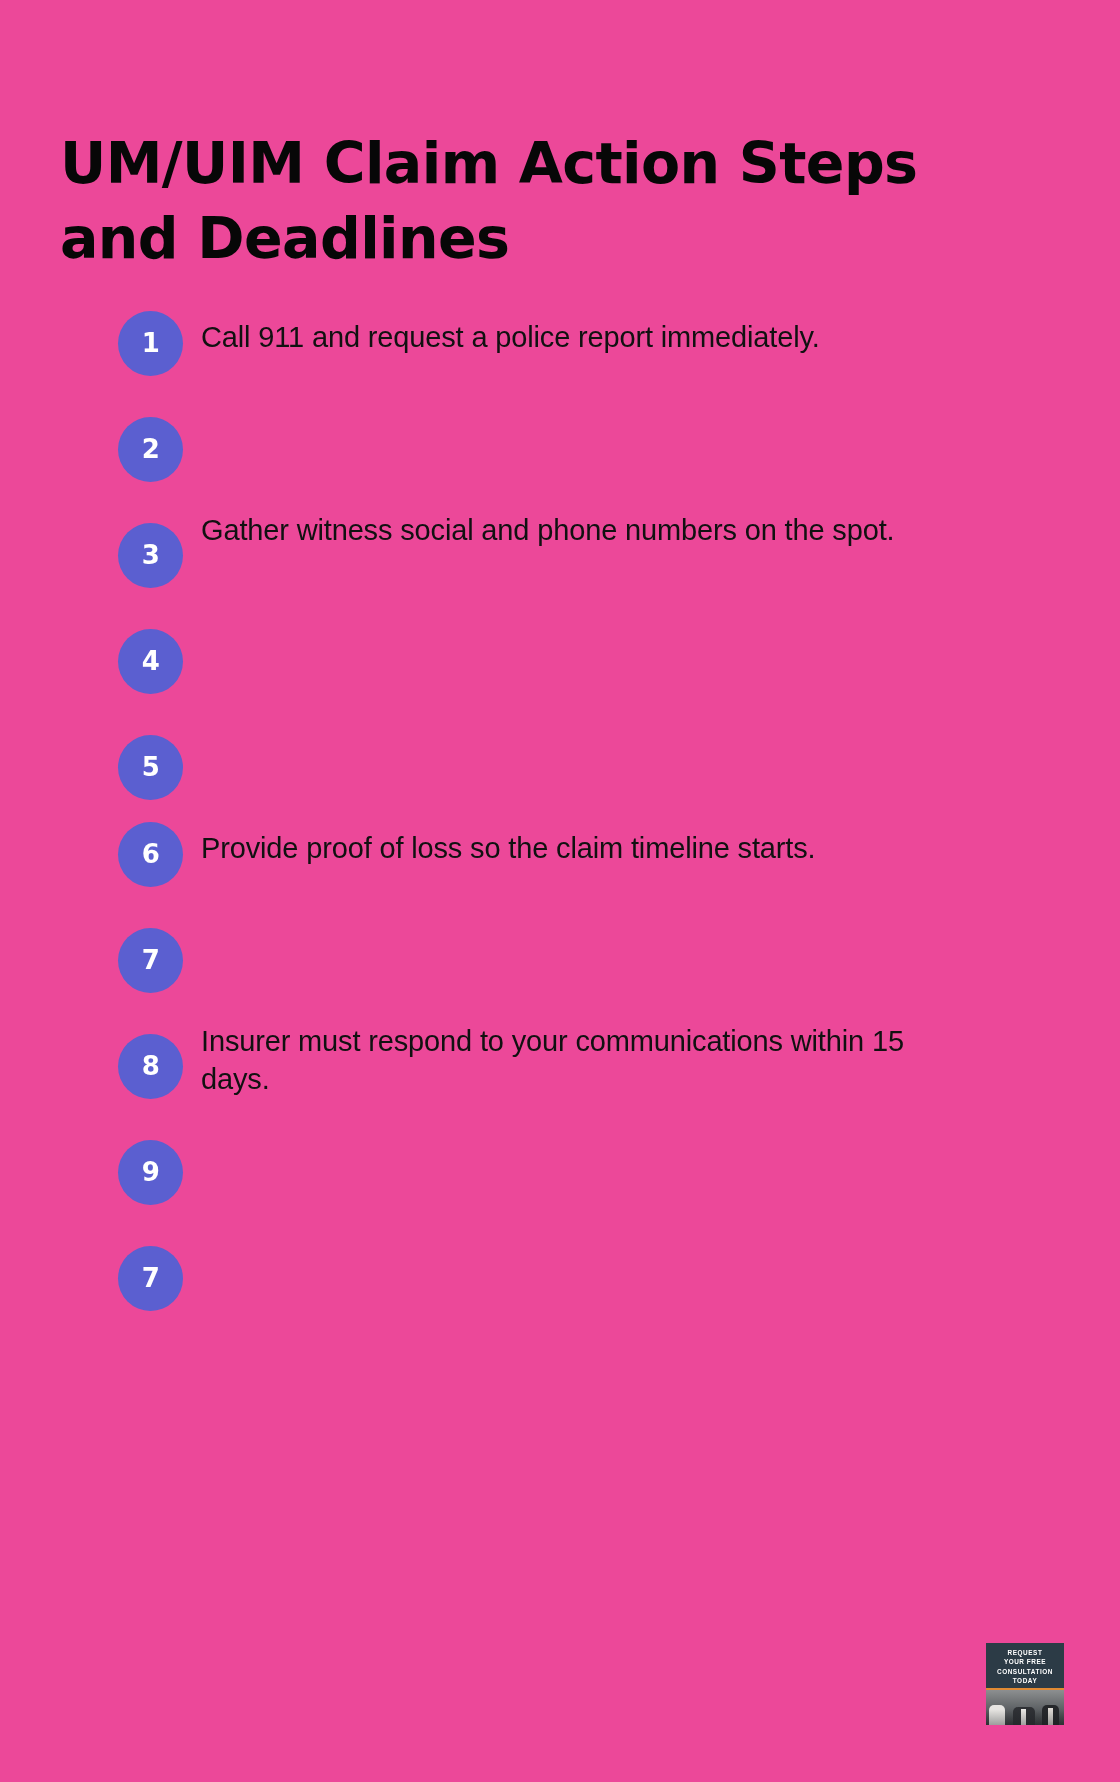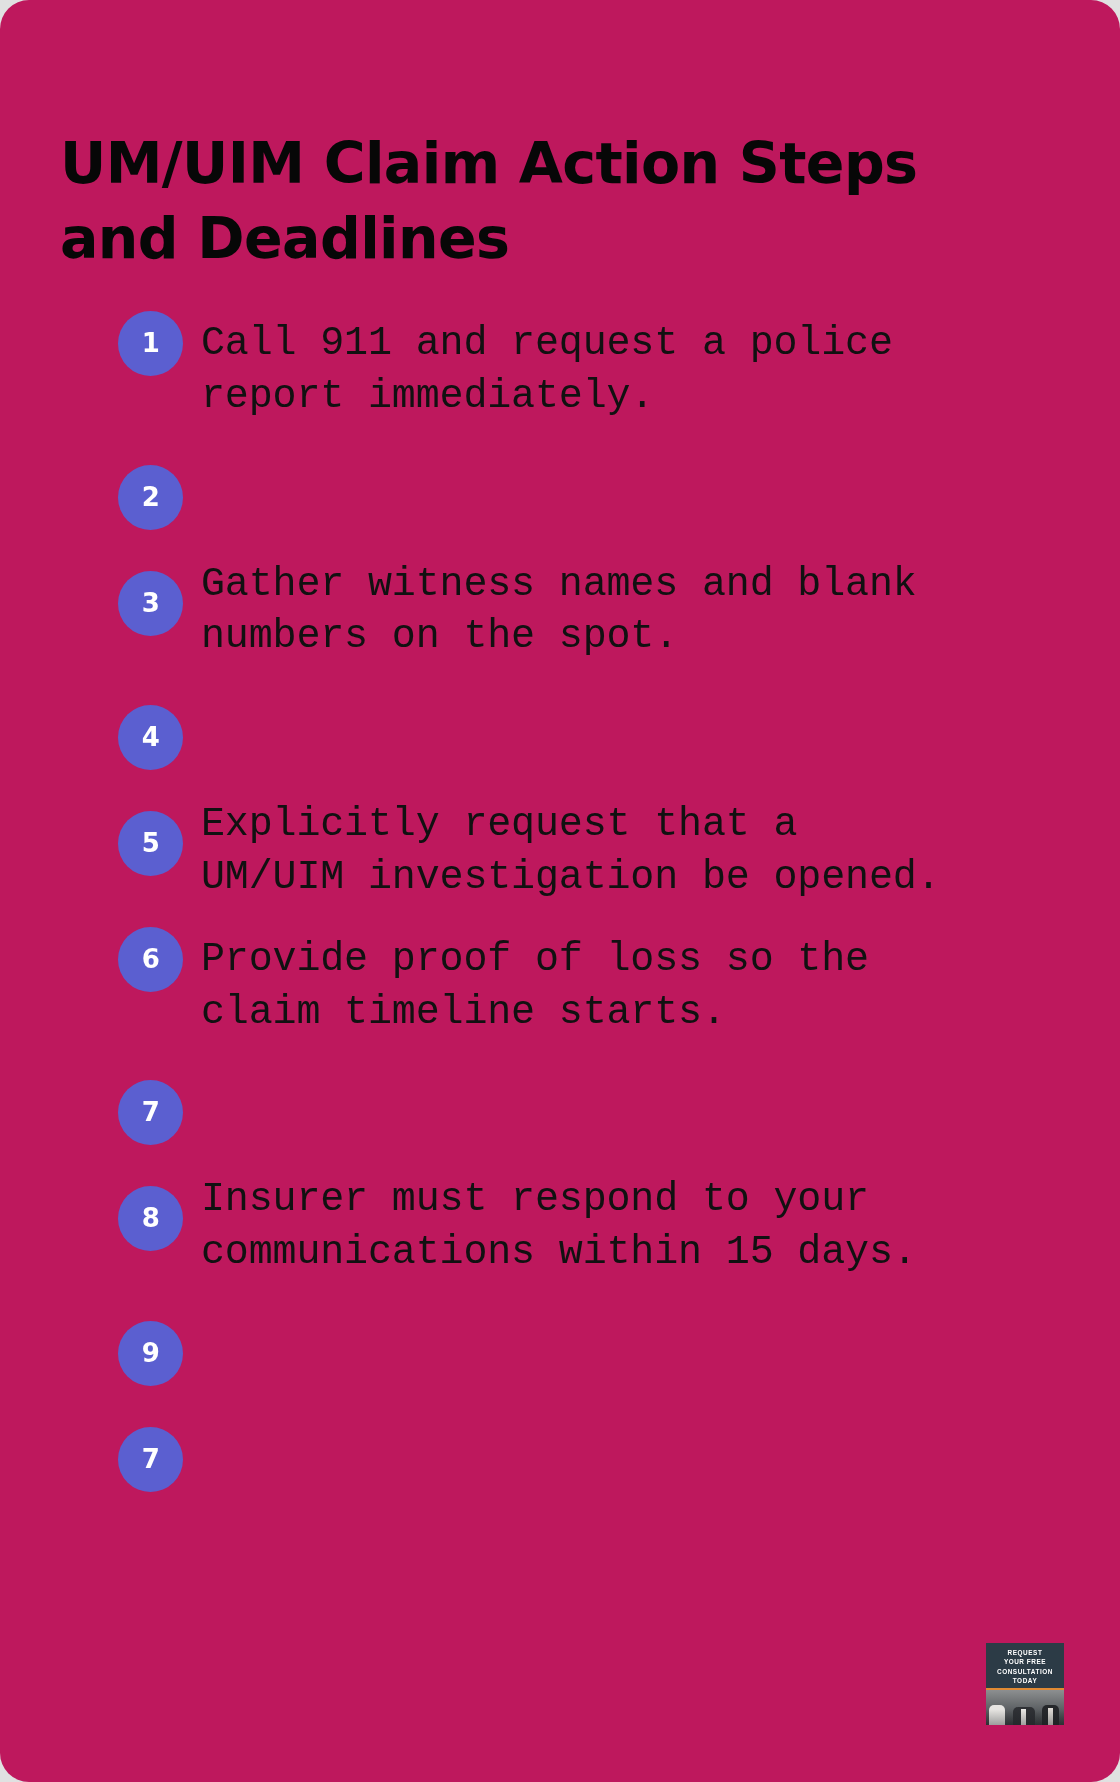--- a/index.html
+++ b/index.html
@@ -11,22 +11,21 @@
     height: 1782px;
     background: #e0e1e1;
     font-family: "Liberation Sans", sans-serif;
     overflow: hidden;
     position: relative;
   }
 
   .poster {
     position: absolute;
     inset: 0;
-    background: #be185d;
-    border-radius: 29px;
+    background: #ec4899;
   }
 
   
   .title {
     position: absolute;
     left: 60px;
     top: 88px;
     width: 900px;
     font-family: "DejaVu Sans", sans-serif;
     font-weight: bold;
@@ -71,22 +70,22 @@
 
   .step.two-line .step-badge {
     margin-top: 22px;
   }
   .step.one-line .step-badge {
     margin-top: 3px;
   }
 
   .step-text {
     flex: 1 1 auto;
-    font-family: Liberation Mono, monospace;
-    font-size: 40px;
+    font-family: Liberation Sans, sans-serif;
+    font-size: 29px;
     line-height: 1.32;
     color: #111111;
     padding-top: 10px;
     max-width: 740px;
     letter-spacing: -0.15px;
   }
 
   
   .cta-card {
     position: absolute;
@@ -168,30 +167,29 @@
       <div class="step-badge">1</div>
       <div class="step-text">Call 911 and request a police report immediately.</div>
     </div>
 
     <div class="step two-line">
       <div class="step-badge">2</div>
     </div>
 
     <div class="step two-line">
       <div class="step-badge">3</div>
-      <div class="step-text">Gather witness names and blank numbers on the spot.</div>
+      <div class="step-text">Gather witness social and phone numbers on the spot.</div>
     </div>
 
     <div class="step two-line">
       <div class="step-badge">4</div>
     </div>
 
     <div class="step two-line">
       <div class="step-badge">5</div>
-      <div class="step-text">Explicitly request that a UM/UIM investigation be opened.</div>
     </div>
 
     <div class="step one-line">
       <div class="step-badge">6</div>
       <div class="step-text">Provide proof of loss so the claim timeline starts.</div>
     </div>
 
     <div class="step two-line">
       <div class="step-badge">7</div>
     </div>

